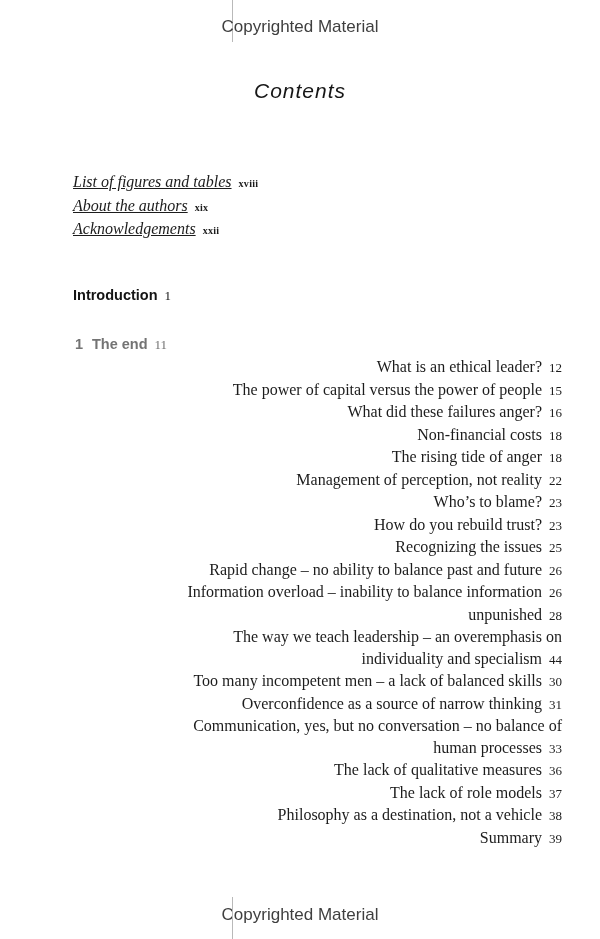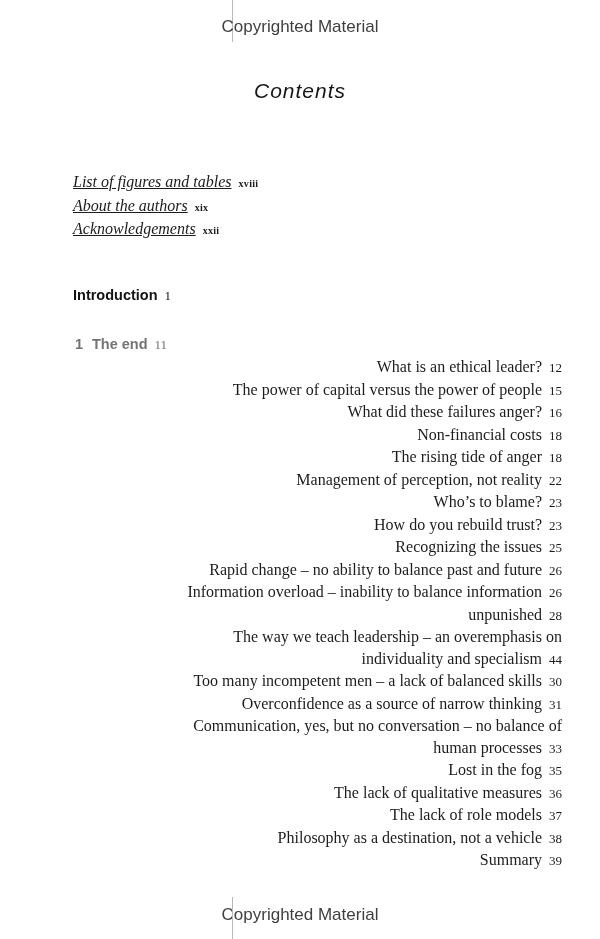--- a/index.html
+++ b/index.html
@@ -165,23 +165,20 @@
         <div class="line"><span class="entry-text">Too many incompetent men – a lack of balanced skills</span><span class="pagenum">30</span></div>
       </div>
       <div class="entry">
         <div class="line"><span class="entry-text">Overconfidence as a source of narrow thinking</span><span class="pagenum">31</span></div>
       </div>
       <div class="entry">
         <div class="line"><span class="entry-text">Communication, yes, but no conversation – no balance of</span></div>
         <div class="line cont"><span class="entry-text">human processes</span><span class="pagenum">33</span></div>
       </div>
       <div class="entry">
-        <div class="line"><span class="entry-text">Lost in the fog</span><span class="pagenum">35</span></div>
-      </div>
-      <div class="entry">
         <div class="line"><span class="entry-text">The lack of qualitative measures</span><span class="pagenum">36</span></div>
       </div>
       <div class="entry">
         <div class="line"><span class="entry-text">The lack of role models</span><span class="pagenum">37</span></div>
       </div>
       <div class="entry">
         <div class="line"><span class="entry-text">Philosophy as a destination, not a vehicle</span><span class="pagenum">38</span></div>
       </div>
       <div class="entry">
         <div class="line"><span class="entry-text">Summary</span><span class="pagenum">39</span></div>

